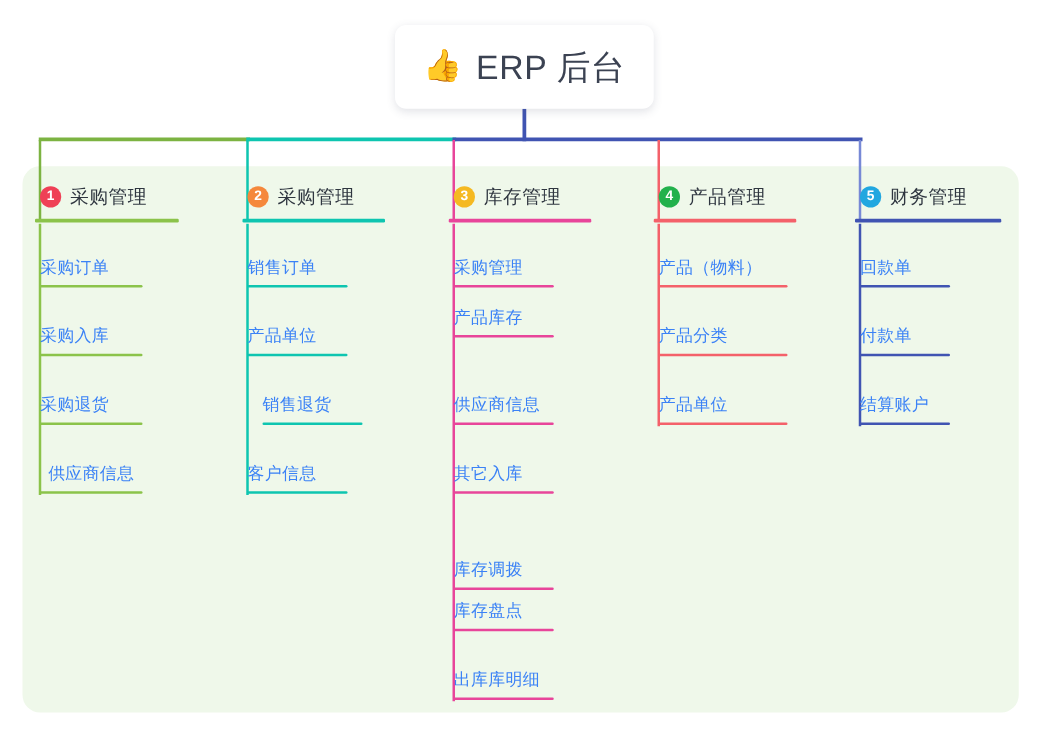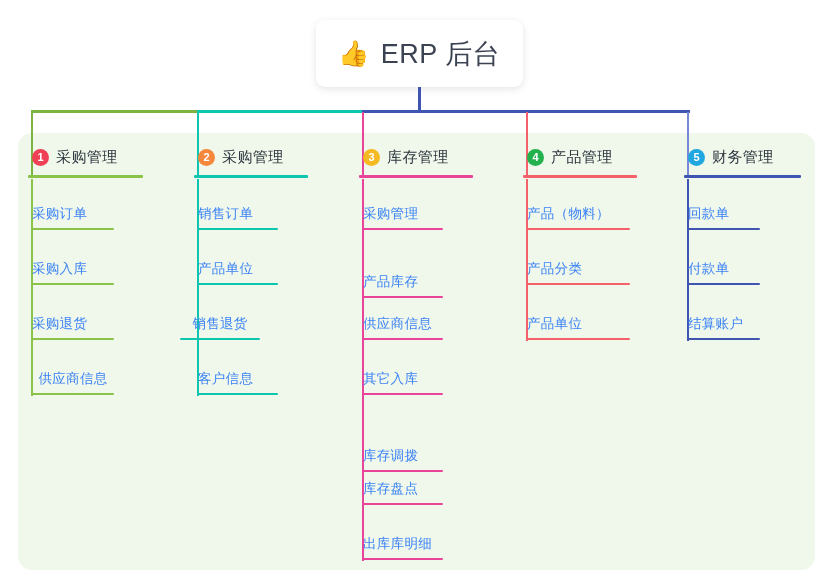--- a/index.html
+++ b/index.html
@@ -184,41 +184,41 @@
       </div>
       <div class="spine" style="left: 197px; top: 179px; height: 217px; background: rgb(14, 197, 176);"></div>
       <div class="child" style="left: 198px; top: 205px;">
         <div class="child-label">销售订单</div>
         <div class="child-rule" style="width: 80px; background: rgb(14, 197, 176);"></div>
       </div>
       <div class="child" style="left: 198px; top: 260px;">
         <div class="child-label">产品单位</div>
         <div class="child-rule" style="width: 80px; background: rgb(14, 197, 176);"></div>
       </div>
-      <div class="child" style="left: 180px; top: 315px; text-align: center;">
+      <div class="child" style="left: 210px; top: 315px;">
         <div class="child-label">销售退货</div>
         <div class="child-rule" style="width: 80px; background: rgb(14, 197, 176);"></div>
       </div>
       <div class="child" style="left: 198px; top: 370px;">
         <div class="child-label">客户信息</div>
         <div class="child-rule" style="width: 80px; background: rgb(14, 197, 176);"></div>
       </div>
       <div class="column" style="left: 359px;">
         <div class="col-head">
           <span class="badge" style="background: rgb(245, 185, 33);">3</span>
           <span class="col-title">库存管理</span>
         </div>
         <div class="col-rule" style="width: 114px; background: rgb(232, 69, 154);"></div>
       </div>
       <div class="spine" style="left: 362px; top: 179px; height: 382px; background: rgb(232, 69, 154);"></div>
       <div class="child" style="left: 363px; top: 205px;">
         <div class="child-label">采购管理</div>
         <div class="child-rule" style="width: 80px; background: rgb(232, 69, 154);"></div>
       </div>
-      <div class="child" style="left: 363px; top: 273px;">
+      <div class="child" style="left: 363px; top: 245px;">
         <div class="child-label">产品库存</div>
         <div class="child-rule" style="width: 80px; background: rgb(232, 69, 154);"></div>
       </div>
       <div class="child" style="left: 363px; top: 315px;">
         <div class="child-label">供应商信息</div>
         <div class="child-rule" style="width: 80px; background: rgb(232, 69, 154);"></div>
       </div>
       <div class="child" style="left: 363px; top: 370px;">
         <div class="child-label">其它入库</div>
         <div class="child-rule" style="width: 80px; background: rgb(232, 69, 154);"></div>

